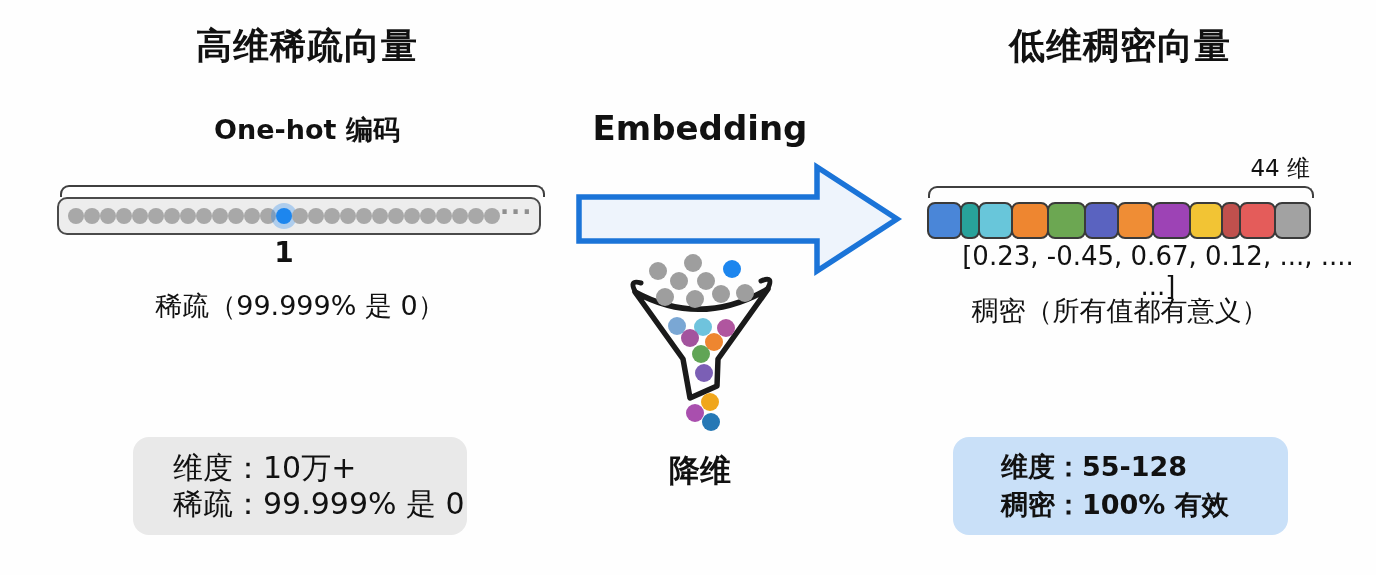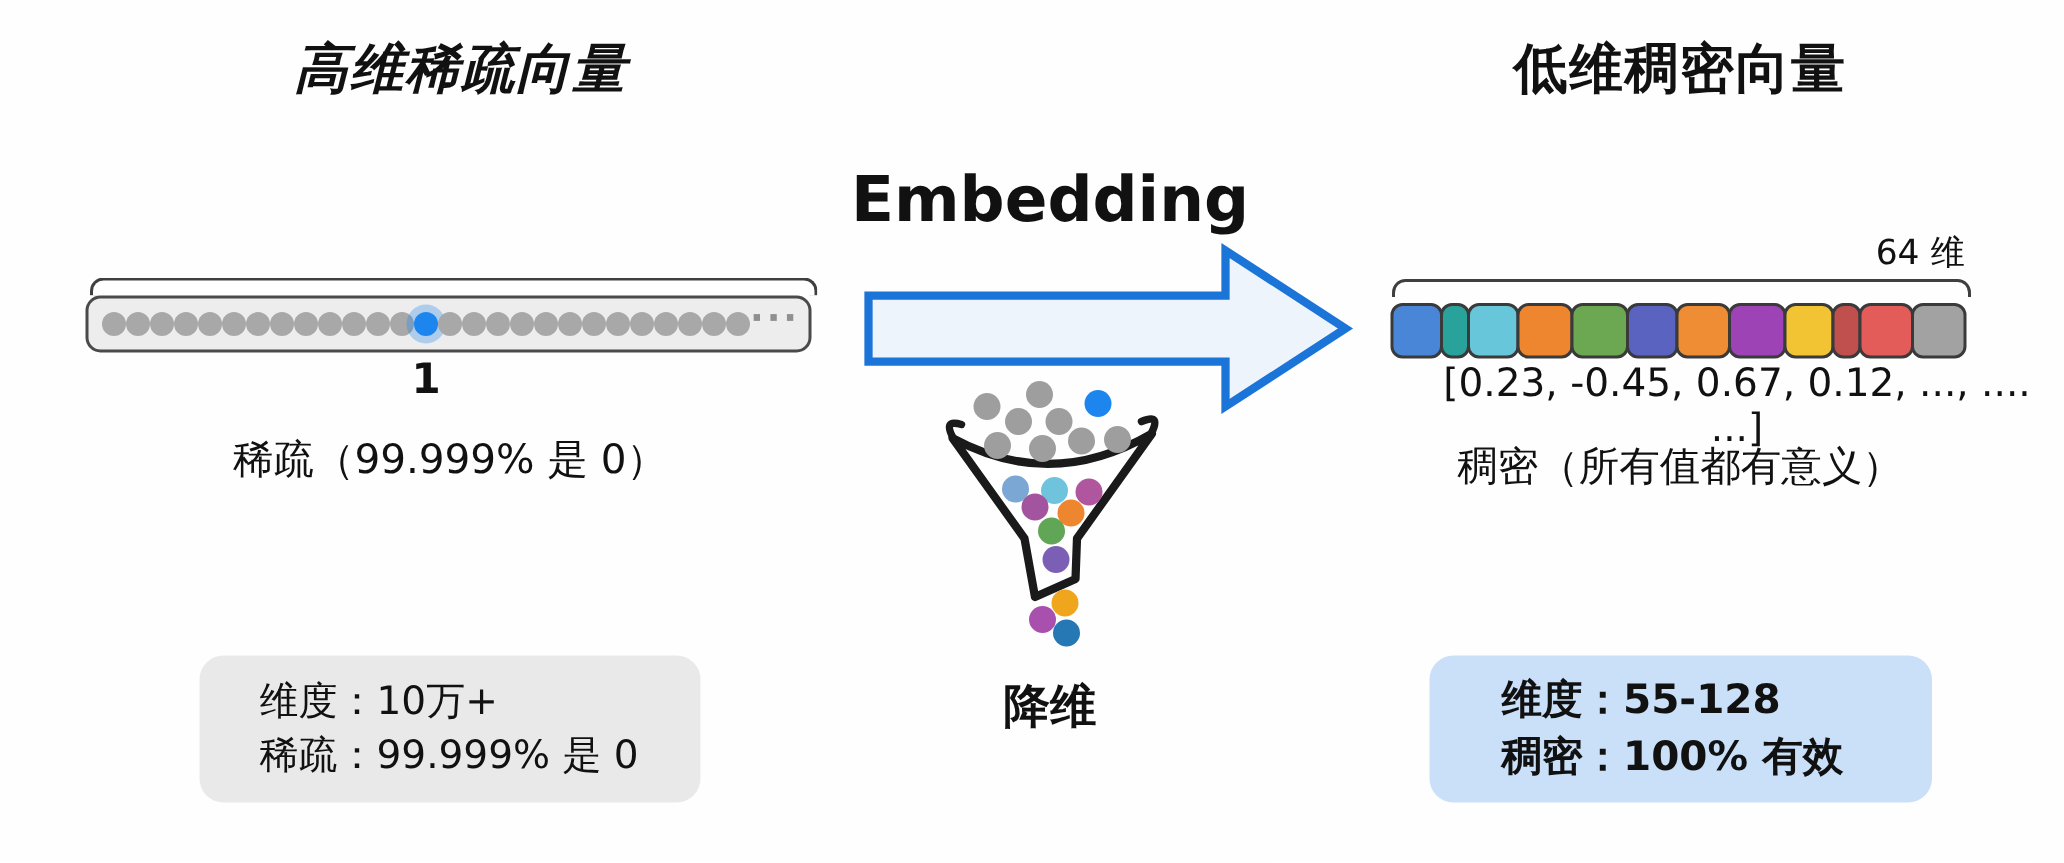--- a/index.html
+++ b/index.html
@@ -30,48 +30,49 @@
     padding:0 9px; box-sizing:border-box;
   }
   .dot { width:16px; height:16px; border-radius:50%; flex:0 0 auto; }
   .ellipsis { font-size:24px; font-weight:700; color:#8f8f8f; letter-spacing:2px; line-height:0; padding-bottom:8px; }
   #hot-label { left:266px; top:236px; width:36px; text-align:center;
                font-size:28px; font-weight:700; }
 
   
   .info-box { border-radius:16px; box-sizing:border-box; }
   #sparse-box { left:133px; top:437px; width:334px; height:98px; background:#e9e9e9;
-                padding:13px 0 0 40px; font-size:26px; line-height:36px; font-weight:400; }
+                padding:13px 0 0 40px; font-size:30px; line-height:36px; font-weight:400; }
   #dense-box  { left:953px; top:437px; width:335px; height:98px; background:#c9e0f8;
                 padding:11px 0 0 48px; font-size:27px; line-height:38px; font-weight:700; }
 
   
-  #mid-title { left:540px; width:320px; top:108px; font-size:42px; font-weight:700; }
+  #mid-title { left:540px; width:320px; top:108px; font-size:34px; font-weight:700; }
   #reduce-label { left:620px; width:160px; top:450px; font-size:31px; font-weight:700; }
   #funnel-wrap { left:620px; top:253px; width:160px; height:180px; }
   #funnel-dots { position:absolute; left:0; top:0; width:100%; height:100%; }
   .fdot { position:absolute; width:18px; height:18px; border-radius:50%;
           transform:translate(-50%,-50%); }
 
   
   #embedding-bar {
     left:927px; top:202px; width:384px; height:37px;
     display:flex; align-items:stretch;
   }
   .cell { border:2px solid #3a3a3a; border-radius:8px; box-sizing:border-box; }
   .cell + .cell { margin-left:-2px; }
   #vector-values { left:953px; width:410px; top:241px; font-size:26px; font-weight:400; }
 </style>
 </head>
 <body>
 
 <div id="canvas">
 
-  <div class="abs center title" style="left:102px; width:410px; top:22px;font-style:italic;">高维稀疏向量</div>
+  <div class="abs center title" style="left:102px; width:410px; top:22px;">高维稀疏向量</div>
 
+  <div class="abs center subtitle" style="left:102px; width:410px; top:112px;">One-hot 编码</div>
 
 
   <div class="abs bracket" style="left:60px; top:185px; width:481px;"></div>
 
   <div class="abs" id="onehot-bar">
 
     <span class="dot" style="background: rgb(168, 168, 168);"></span>
       <span class="dot" style="background: rgb(168, 168, 168);"></span>
       <span class="dot" style="background: rgb(168, 168, 168);"></span>
       <span class="dot" style="background: rgb(168, 168, 168);"></span>
@@ -142,21 +143,21 @@
         <div class="fdot" style="left: 75px; top: 160px; background: rgb(169, 79, 174);"></div>
         <div class="fdot" style="left: 91px; top: 169px; background: rgb(38, 120, 181);"></div>
       </div>
   </div>
 
   <div class="abs center" id="reduce-label">降维</div>
 
   <div class="abs center title" style="left:915px; width:410px; top:22px;">低维稠密向量</div>
 
 
-  <div class="abs dimlabel" style="left:1060px; width:250px; top:153px;">64 维</div>
+  <div class="abs dimlabel" style="left:1060px; width:250px; top:153px;">44 维</div>
 
   <div class="abs bracket" style="left:928px; top:186px; width:382px;"></div>
 
   <div class="abs" id="embedding-bar">
 
   <div class="cell" style="background: rgb(74, 134, 216); flex-grow: 33;"></div>
       <div class="cell" style="background: rgb(40, 162, 155); flex-grow: 17;"></div>
       <div class="cell" style="background: rgb(104, 198, 218); flex-grow: 33;"></div>
       <div class="cell" style="background: rgb(238, 134, 48); flex-grow: 37;"></div>
       <div class="cell" style="background: rgb(108, 167, 82); flex-grow: 37;"></div>

